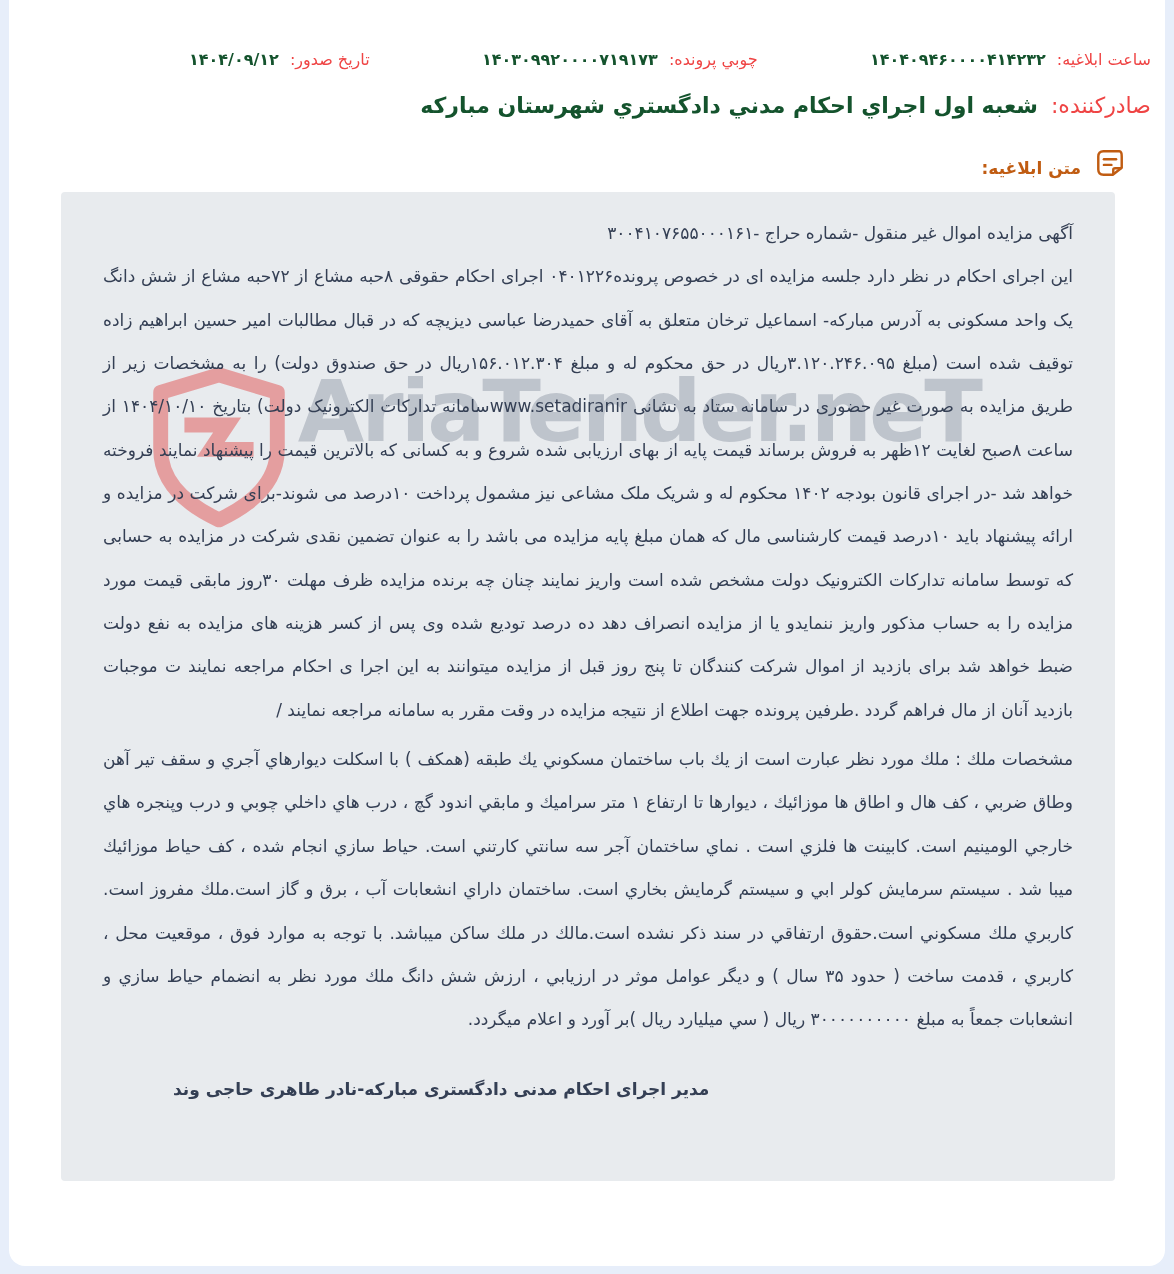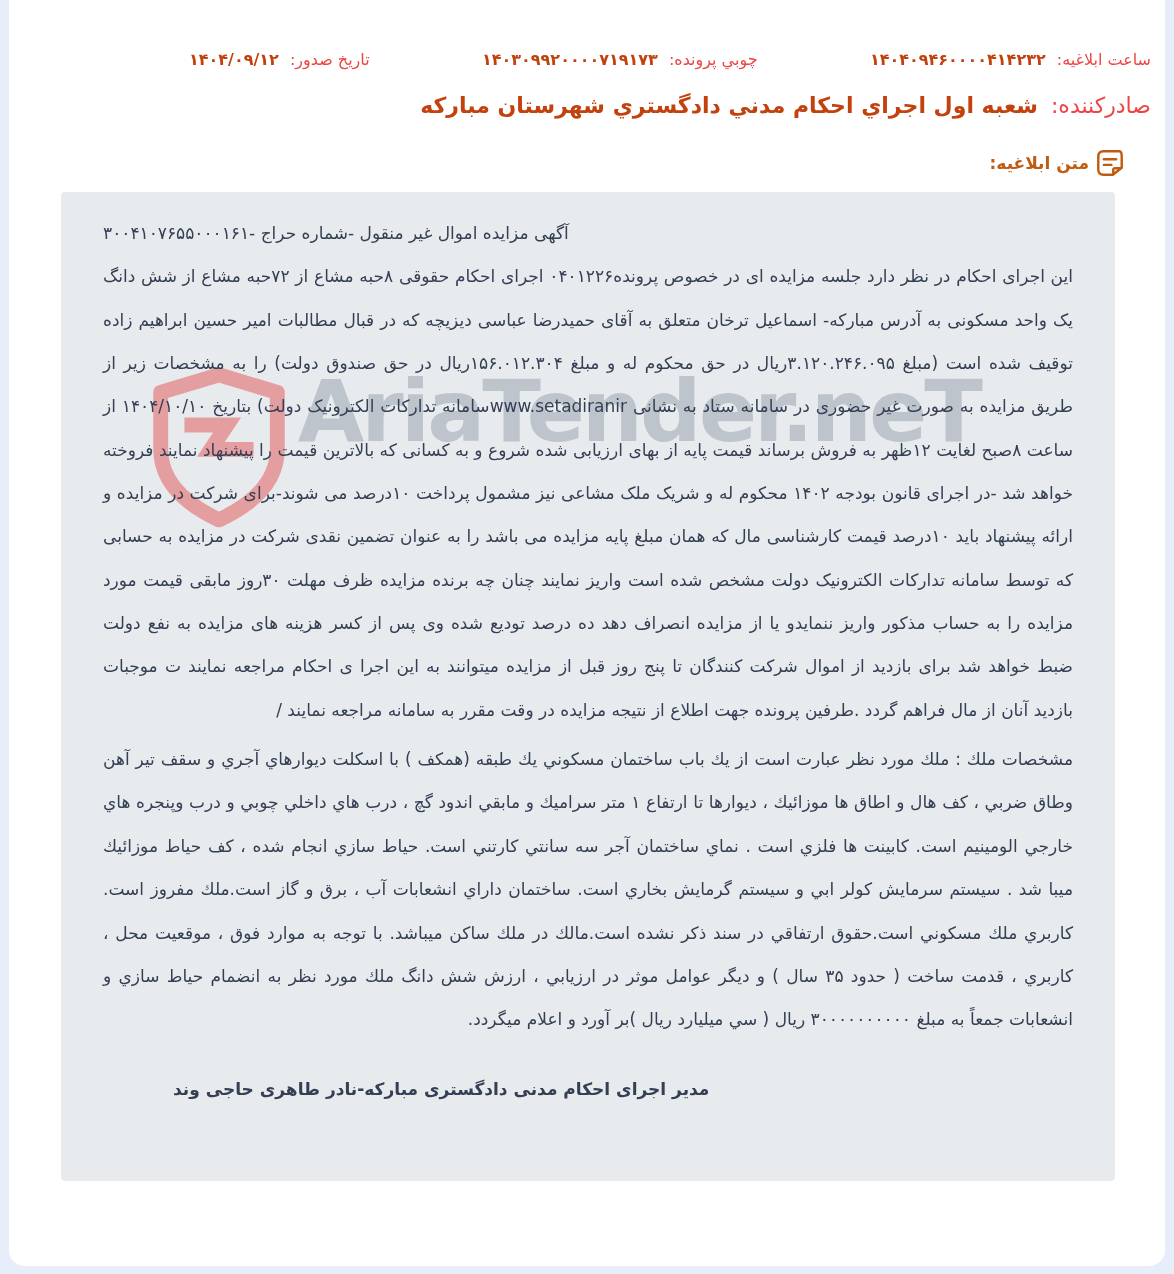--- a/index.html
+++ b/index.html
@@ -21,46 +21,46 @@
   .meta-row{
     display:flex;
     justify-content:space-between;
     align-items:baseline;
     padding:0 14px 0 180px;
     margin-bottom:24px;
     font-size:16px;
   }
   .field{white-space:nowrap;}
   .lbl{color:#ef4444;font-weight:normal;}
-  .val{color:#c2410c;font-weight:bold;margin-right:6px;}
+  .val{color:#14532d;font-weight:bold;margin-right:6px;}
   .single-row{
     padding:0 14px;
     margin-bottom:22px;
     font-size:22px;
   }
   .body-label-row{
-    display:flex;align-items:center;gap:6px;
+    display:flex;align-items:flex-end;gap:14px;
     padding:0 40px;
     margin:30px 0 14px 0;
     color:#c05c12;font-weight:bold;font-size:17px;
   }
   .memo-icon{flex:0 0 auto;display:inline-flex;}
   .notice-box{
     position:relative;
     margin:0 50px 0 52px;
     background:#e8ebee;
     border-radius:4px;
     box-sizing:border-box;
     padding:20px 42px 30px 42px;
     color:#343f54;
     font-size:17px;
     line-height:2.55;
     text-align:justify;
   }
-  .notice-title{margin:0;text-align:left;}
+  .notice-title{margin:0;text-align:right;}
   .notice-p{margin:0;position:relative;z-index:2;}
   .p2{margin-top:58px;}
   .p3{margin-top:6px;}
   .signature{
     margin:26px 0 40px 0;
     padding-left:70px;
     text-align:left;
     font-weight:bold;
     white-space:nowrap;
   }

